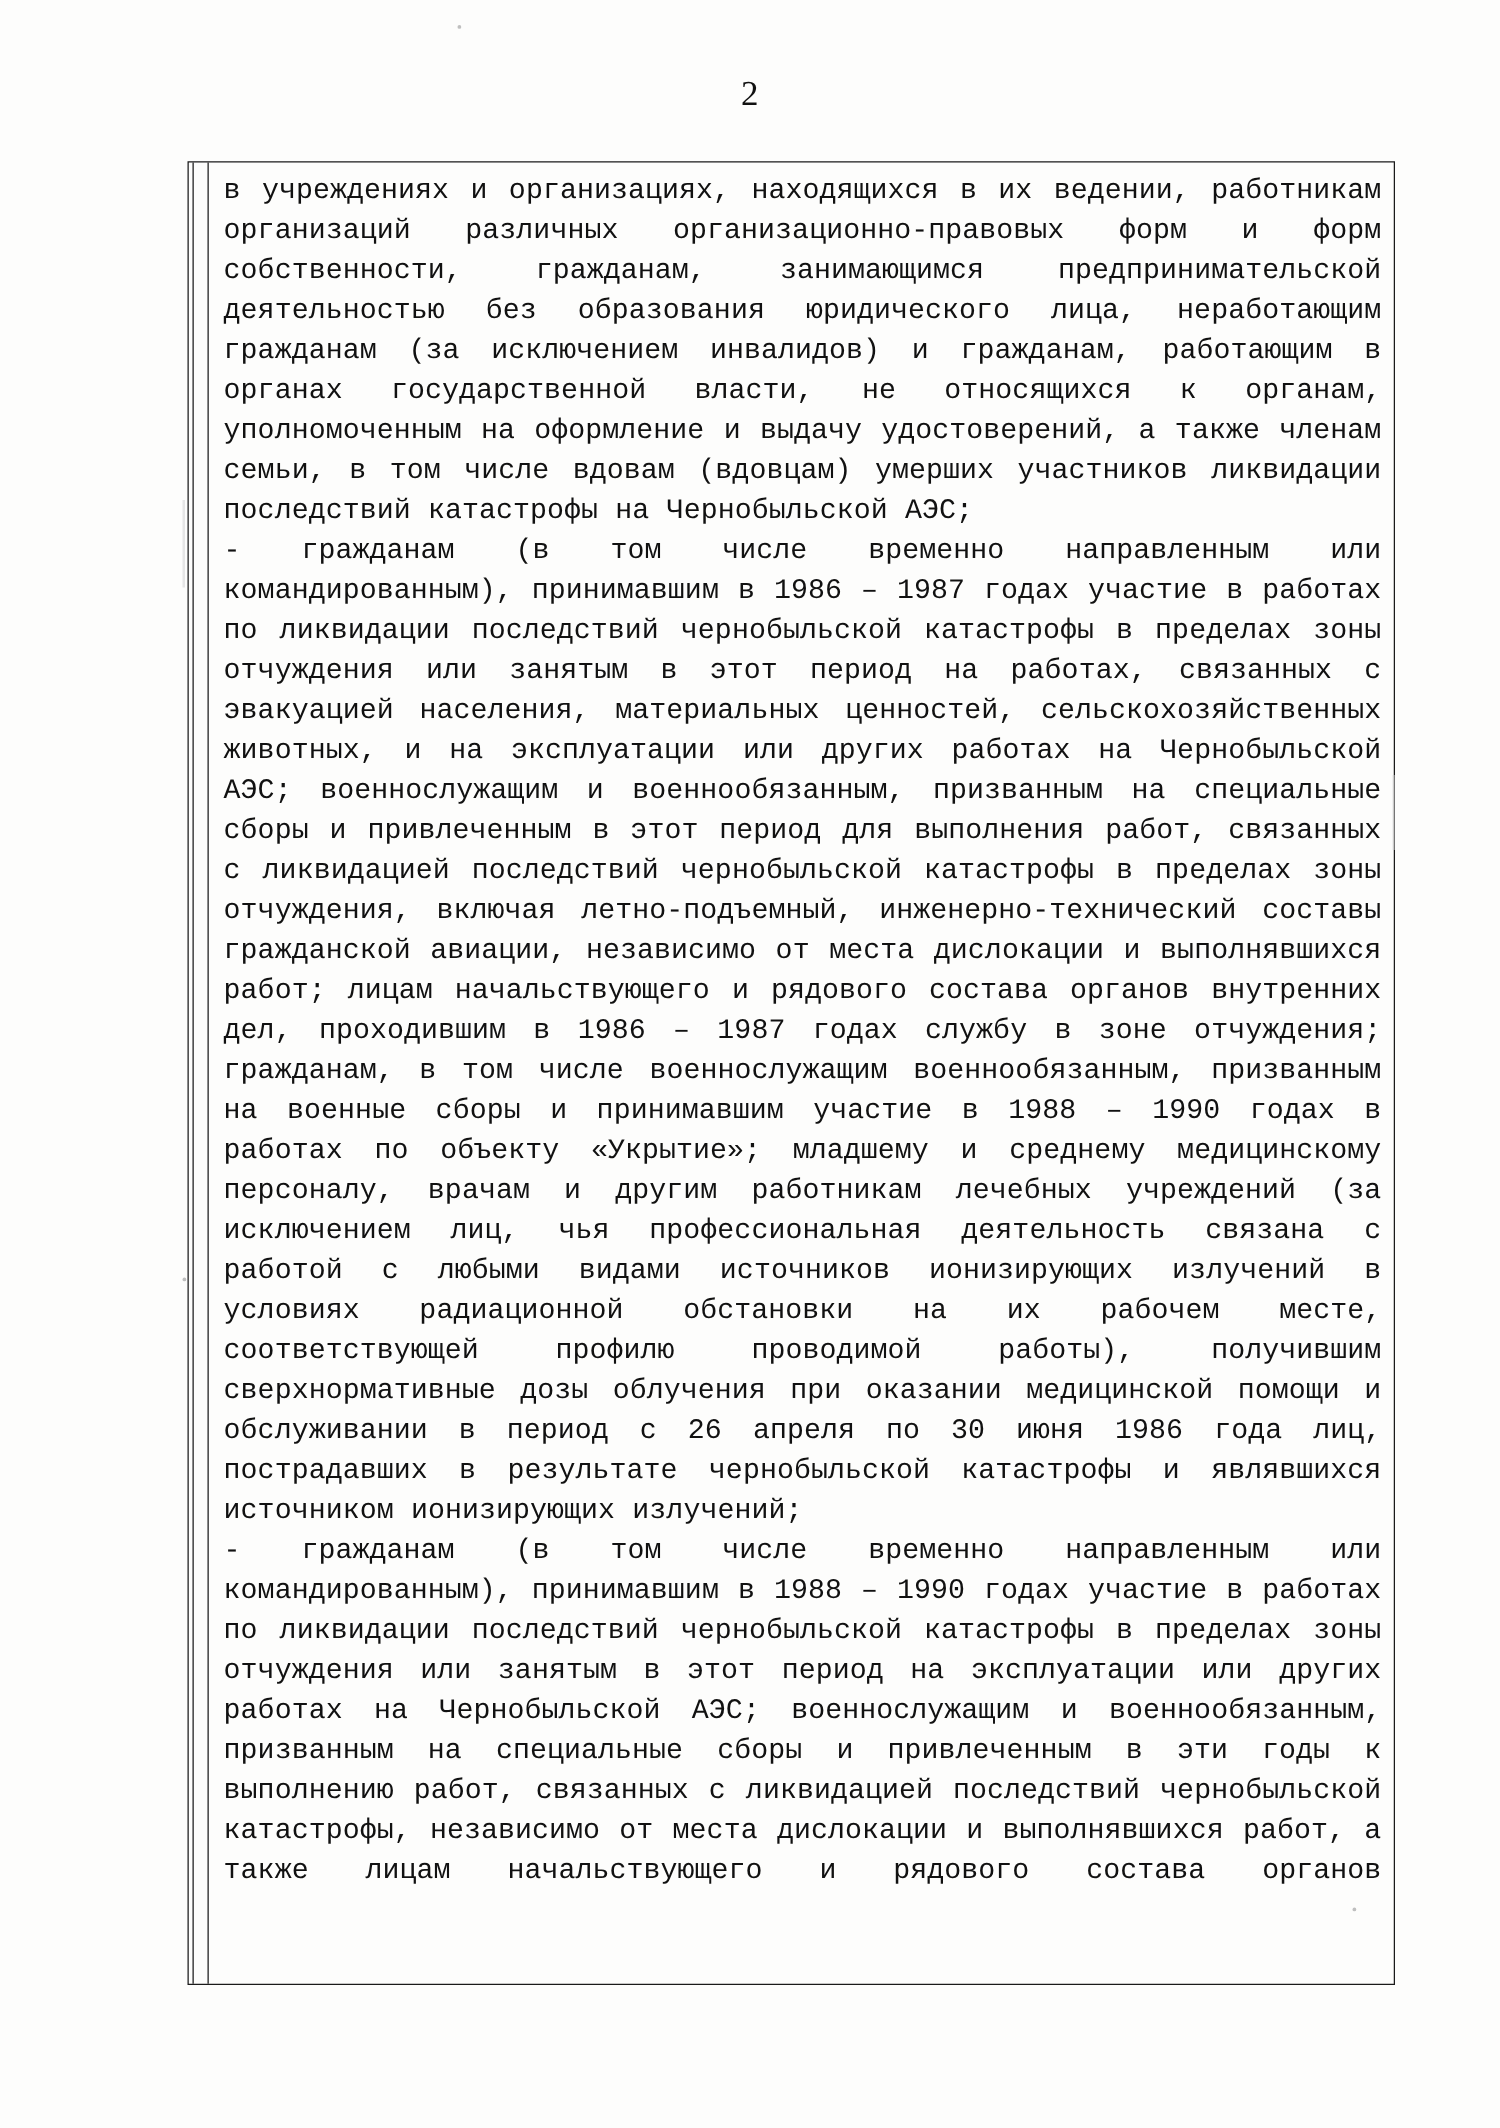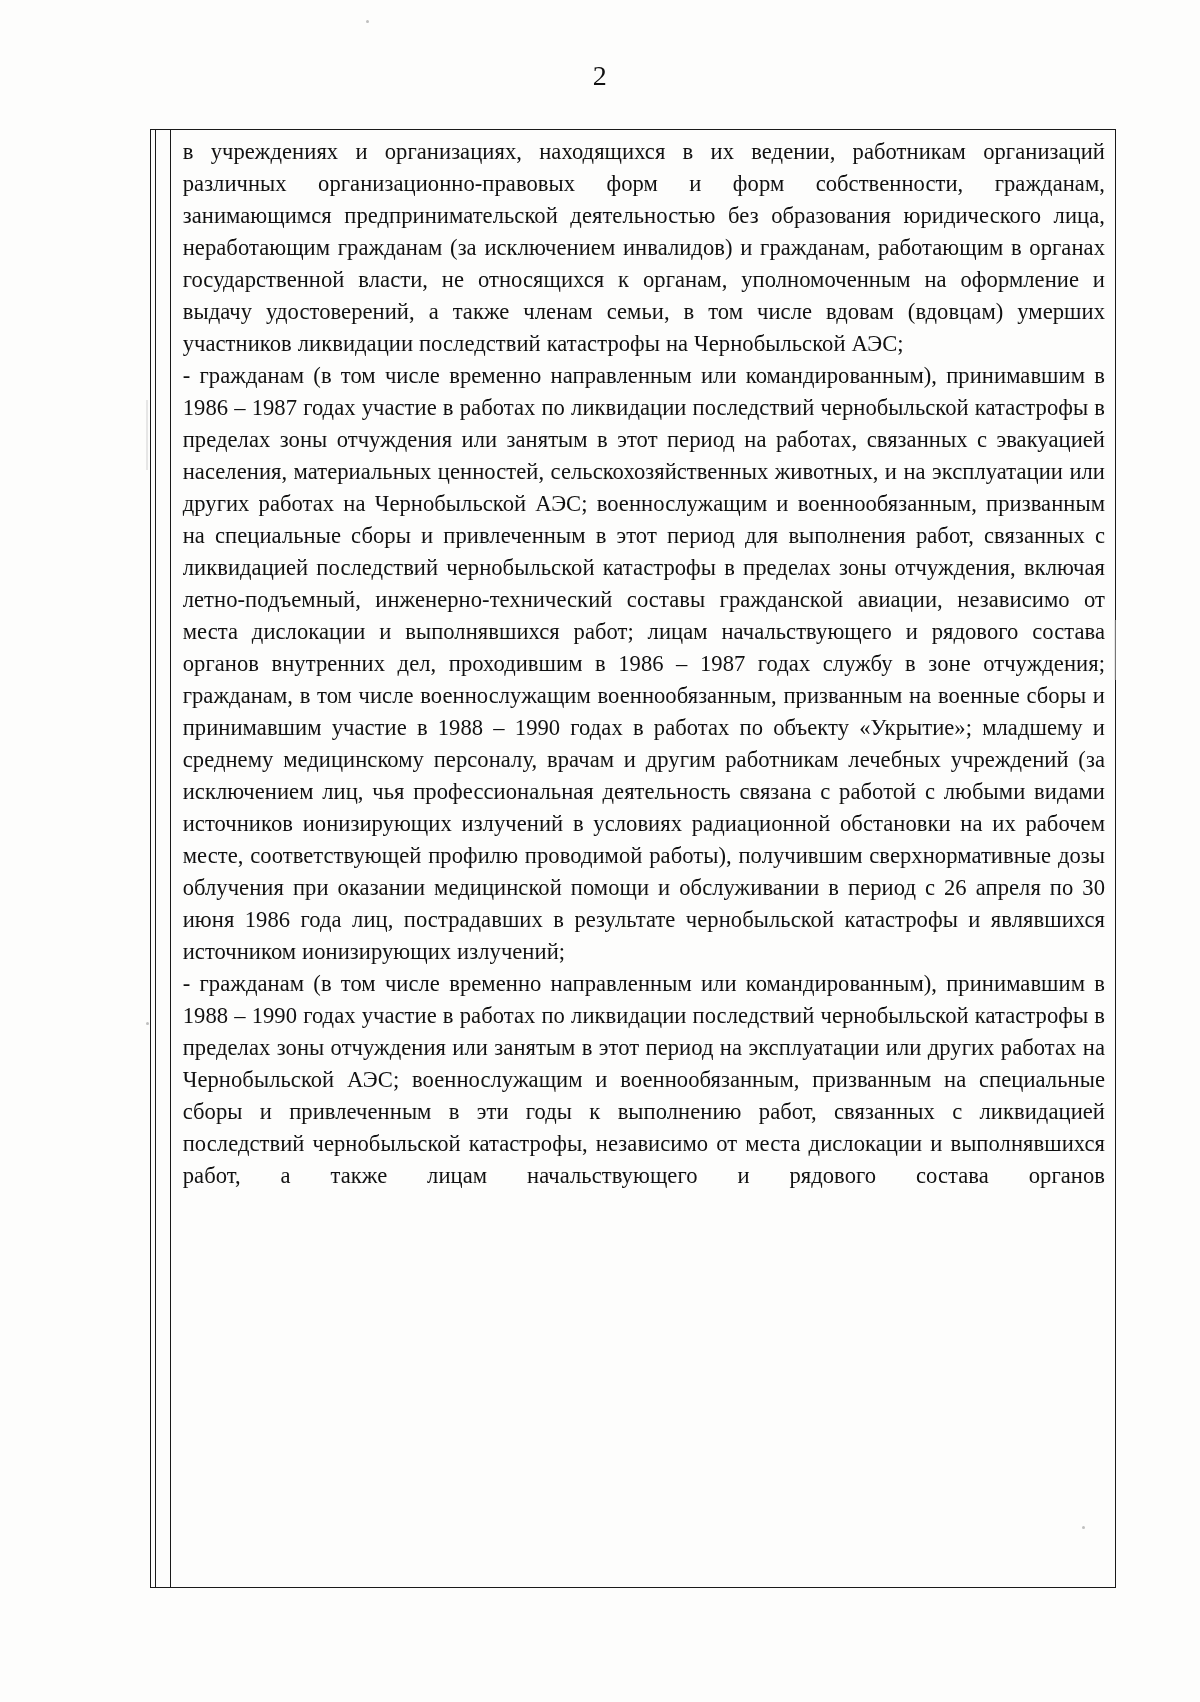--- a/index.html
+++ b/index.html
@@ -65,20 +65,21 @@
   
   .col-name {
     width: 248px;
     border-right: 1.6px solid #1a1a1a;
   }
 
   
   .col-text {
     flex: 1 1 auto;
     padding: 6px 10px 4px 12px;
+    font-family: Liberation Mono, monospace;
   }
 
   .body-text {
     font-size: 22.6px;
     line-height: 32.0px;
     text-align: justify;
     text-justify: inter-word;
     hyphens: none;
     margin: 0;
     letter-spacing: 0.05px;

